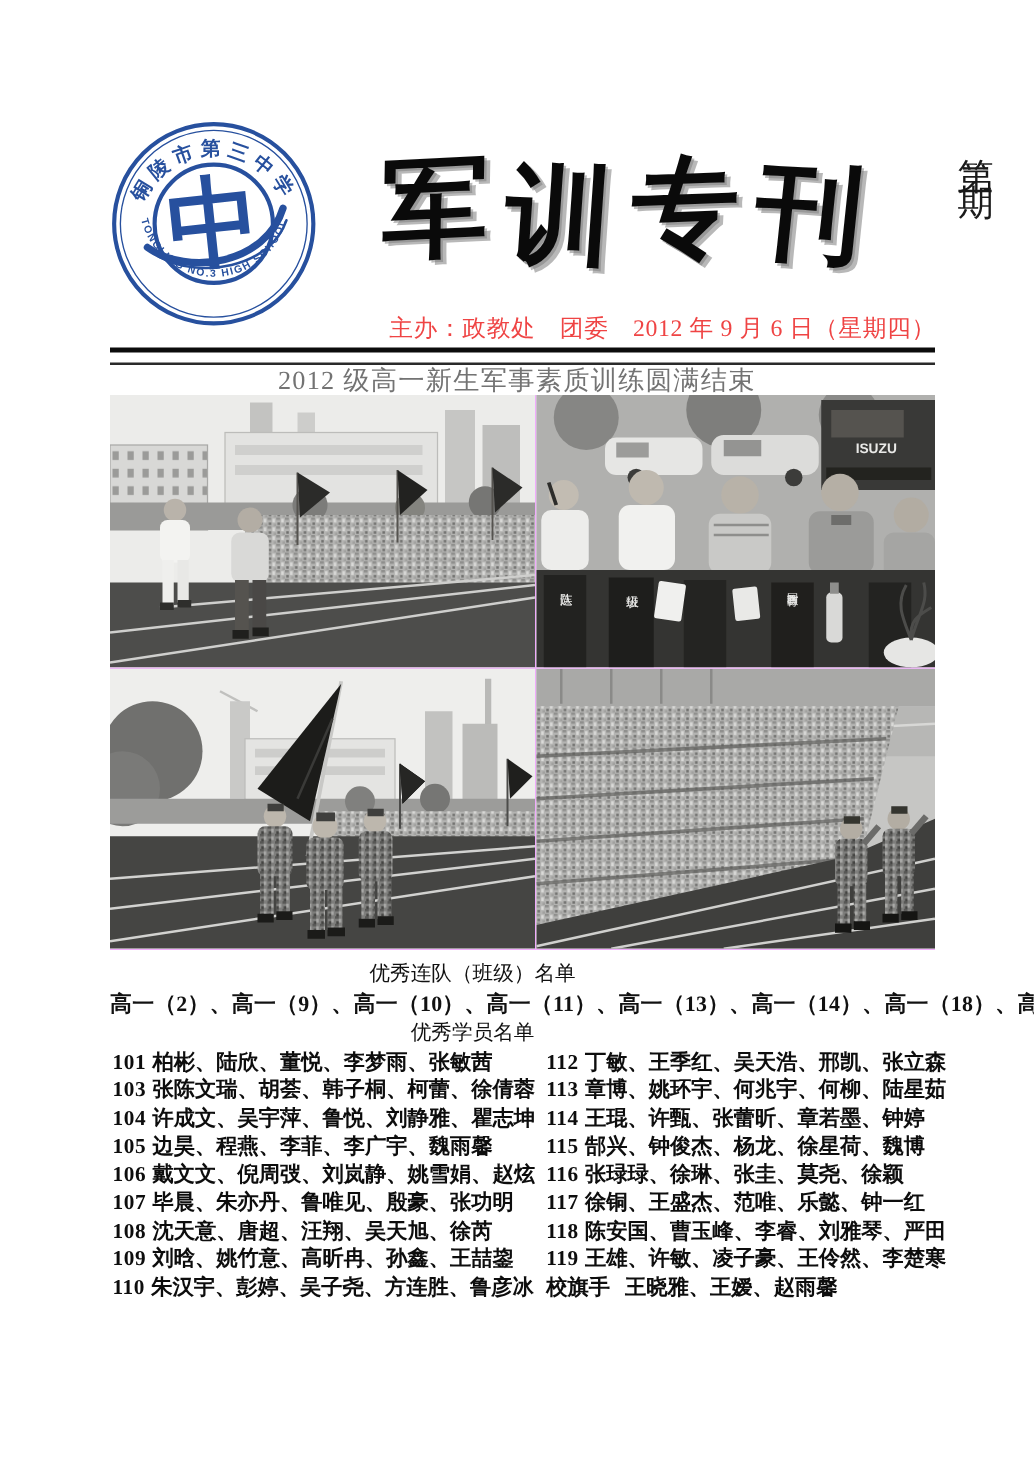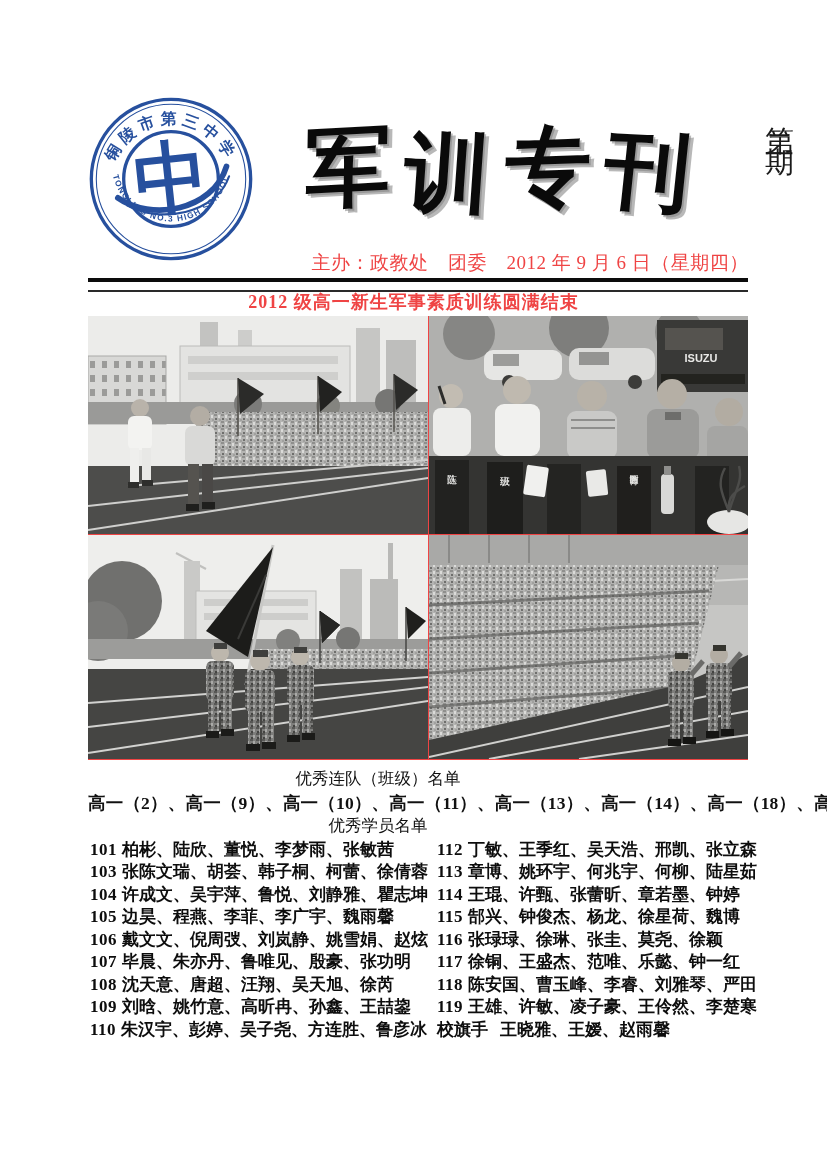--- a/index.html
+++ b/index.html
@@ -32,25 +32,25 @@
 
   .organizer-line{
     left:282px;top:238px;width:496px;text-align:center;
     font-size:19px;letter-spacing:.5px;color:#ef4444;white-space:nowrap;margin-top:12px;
   }
 
   .head-rule{left:88px;top:278px;width:660px;height:8px;
     border-top:4px solid #0c0c0c;border-bottom:2px solid #2a2a2a;}
 
   .headline{left:0;top:290px;width:827px;text-align:center;
-    font-size:18px;font-weight:bold;letter-spacing:1px;color:#ef4444;}
+    font-size:21px;font-weight:normal;letter-spacing:1px;color:#737373;}
 
   
   .photo-grid{left:88px;top:316px;width:660px;height:444px;
-    display:grid;grid-template-columns:340px 319px;grid-template-rows:218px 224px;gap:1px;background:#ef4444;}
+    display:grid;grid-template-columns:340px 319px;grid-template-rows:218px 224px;gap:1px;background:#f0abfc;}
   .photo{overflow:hidden;background:#dcdcda;}
   .photo svg{display:block;width:100%;height:100%;}
 
   
   .center-line{left:0;width:756px;text-align:center;color:#111;}
   .units-title{top:768px;font-size:16.5px;}
   .units-line{left:88px;top:791px;width:680px;font-size:17.5px;font-weight:bold;letter-spacing:.2px;white-space:nowrap;}
   .students-title{top:815px;font-size:16.5px;}
 
   .col{top:839px;font-size:17px;font-weight:bold;line-height:22.45px;color:#0d0d0d;}

